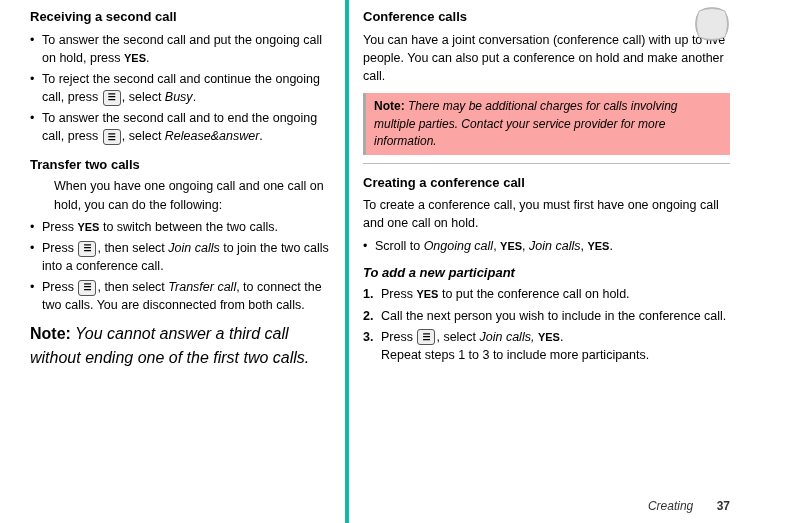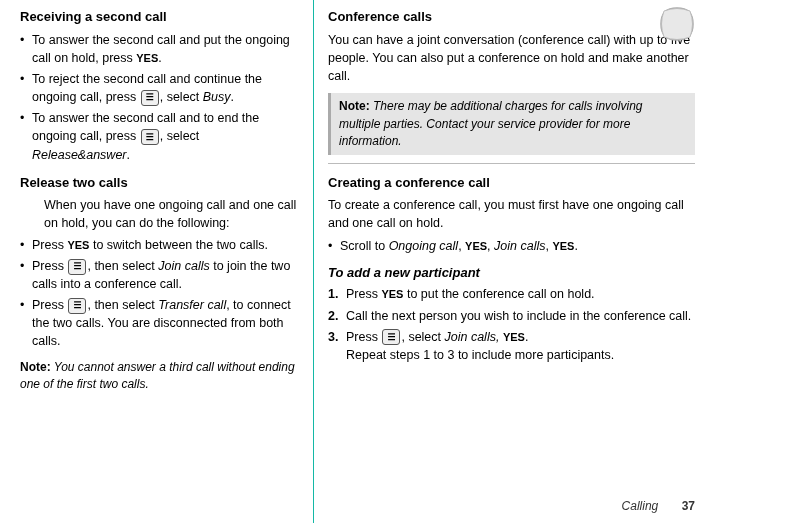--- a/index.html
+++ b/index.html
@@ -8,23 +8,23 @@
       height: 523px;
       background: #ffffff;
       font-family: Arial, Helvetica, sans-serif;
       font-size: 13px;
       color: #000000;
       overflow: hidden;
       display: flex;
     }
 
     .left-column {
-      width: 314px;
-      padding: 8px 14px 8px 20px;
-      border-right: 1px solid #14b8a6;
+      width: 349px;
+      padding: 8px 14px 8px 30px;
+      border-right: 4px solid #14b8a6;
       font-size: 12.5px;
       line-height: 1.45;
     }
 
     .right-column {
       width: 395px;
       padding: 8px 14px 8px 14px;
       font-size: 12.5px;
       line-height: 1.45;
       position: relative;
@@ -59,21 +59,21 @@
       content: '•';
       position: absolute;
       left: 0;
       top: 0;
     }
 
     .note-text {
       font-style: italic;
       margin-top: 6px;
       margin-bottom: 10px;
-      font-size: 12px;
+      font-size: 16px;
     }
 
     .note-label {
       font-style: normal;
       font-weight: bold;
     }
 
     kbd-icon {
       display: inline-flex;
       align-items: center;
@@ -91,21 +91,21 @@
     }
 
     .italic { font-style: italic; }
     .small-caps-yes {
       font-variant: small-caps;
       font-weight: bold;
       font-size: 11px;
     }
 
     .note-box {
-      background: #e5e5e5;
+      background: #fca5a5;
       border-left: 3px solid #aaa;
       padding: 5px 8px;
       margin: 8px 0;
       font-size: 12px;
     }
 
     .section-divider {
       border: none;
       border-top: 1px solid #bbb;
       margin: 6px 0;
@@ -174,21 +174,21 @@
       To answer the second call and put the ongoing call on hold, press <span class="small-caps-yes">YES</span>.
     </li>
     <li>
       To reject the second call and continue the ongoing call, press <kbd-icon>☰</kbd-icon>, select <span class="italic">Busy</span>.
     </li>
     <li>
       To answer the second call and to end the ongoing call, press <kbd-icon>☰</kbd-icon>, select <span class="italic">Release&amp;answer</span>.
     </li>
   </ul>
 
-  <p class="sub-heading">Release two calls</p>
+  <p class="sub-heading">Transfer two calls</p>
   <p style="margin-bottom:4px;margin-left:24px;">When you have one ongoing call and one call on hold, you can do the following:</p>
 
   <ul class="bullet-list">
     <li>
       Press <span class="small-caps-yes">YES</span> to switch between the two calls.
     </li>
     <li>
       Press <kbd-icon>☰</kbd-icon>, then select <span class="italic">Join calls</span> to join the two calls into a conference call.
     </li>
     <li>
@@ -241,17 +241,17 @@
       Call the next person you wish to include in the conference call.
     </li>
     <li>
       <span class="num">3.</span>
       Press <kbd-icon>☰</kbd-icon>, select <span class="italic">Join calls,</span> <span class="small-caps-yes">YES</span>.<br>
       Repeat steps 1 to 3 to include more participants.
     </li>
   </ol>
 
   <div class="footer">
-    <span class="footer-label">Calling</span>
+    <span class="footer-label">Creating</span>
     <span class="footer-num">37</span>
   </div>
 
 </div>
 
 </body></html>

